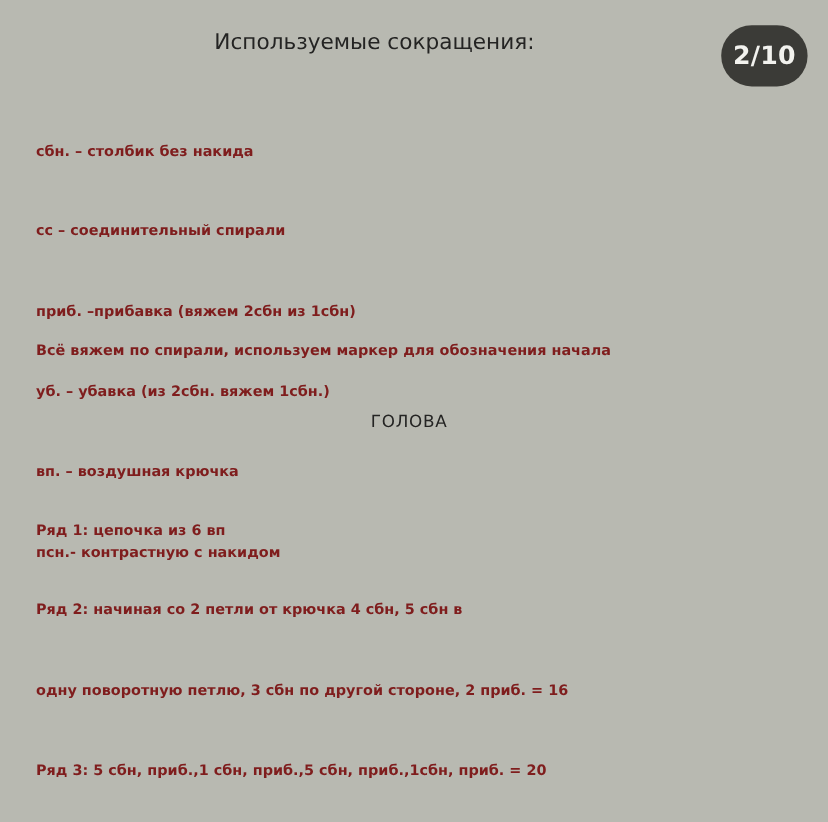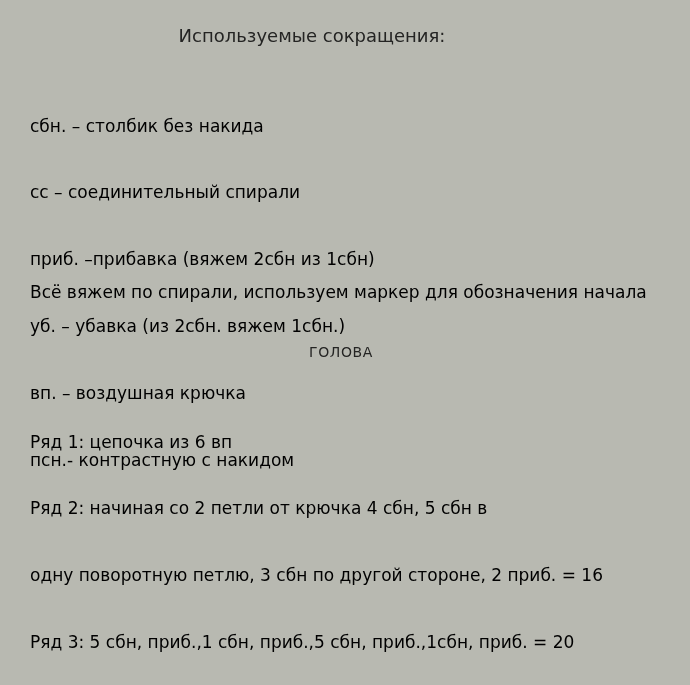--- a/index.html
+++ b/index.html
@@ -75,41 +75,44 @@
     font-weight: 400;
     letter-spacing: 0.6px;
     color: #242423;
   }
 
   
   .block {
     position: absolute;
     left: 30px;
     width: 640px;
-    font-size: 17px;
+    font-size: 12px;
     line-height: 22.3px;
-    font-weight: 400;
-    color: #000000;
+    font-weight: 700;
+    color: #7f1d1d;
     white-space: pre-wrap;
   }
   .block .line {
     display: block;
     white-space: pre;
   }
 
   .abbrev-block   { top: 70px; }
   .spiral-block   { top: 236px; }
   .rows-block     { top: 386px; }
   .muzzle-block   { top: 522px; }
 </style>
 </head>
 <body>
 
 <div class="page">
 
+  <div class="page-badge">
+    <span class="page-badge-text">2/10</span>
+  </div>
 
   <div class="doc-title">Используемые сокращения:</div>
 
   <div class="block abbrev-block">
     <span class="line">сбн. – столбик без накида</span>
     <span class="line">сс – соединительный спирали</span>
     <span class="line">приб. –прибавка (вяжем 2сбн из 1сбн)</span>
     <span class="line">уб. – убавка (из 2сбн. вяжем 1сбн.)</span>
     <span class="line">вп. – воздушная крючка</span>
     <span class="line">псн.- контрастную с накидом</span>

